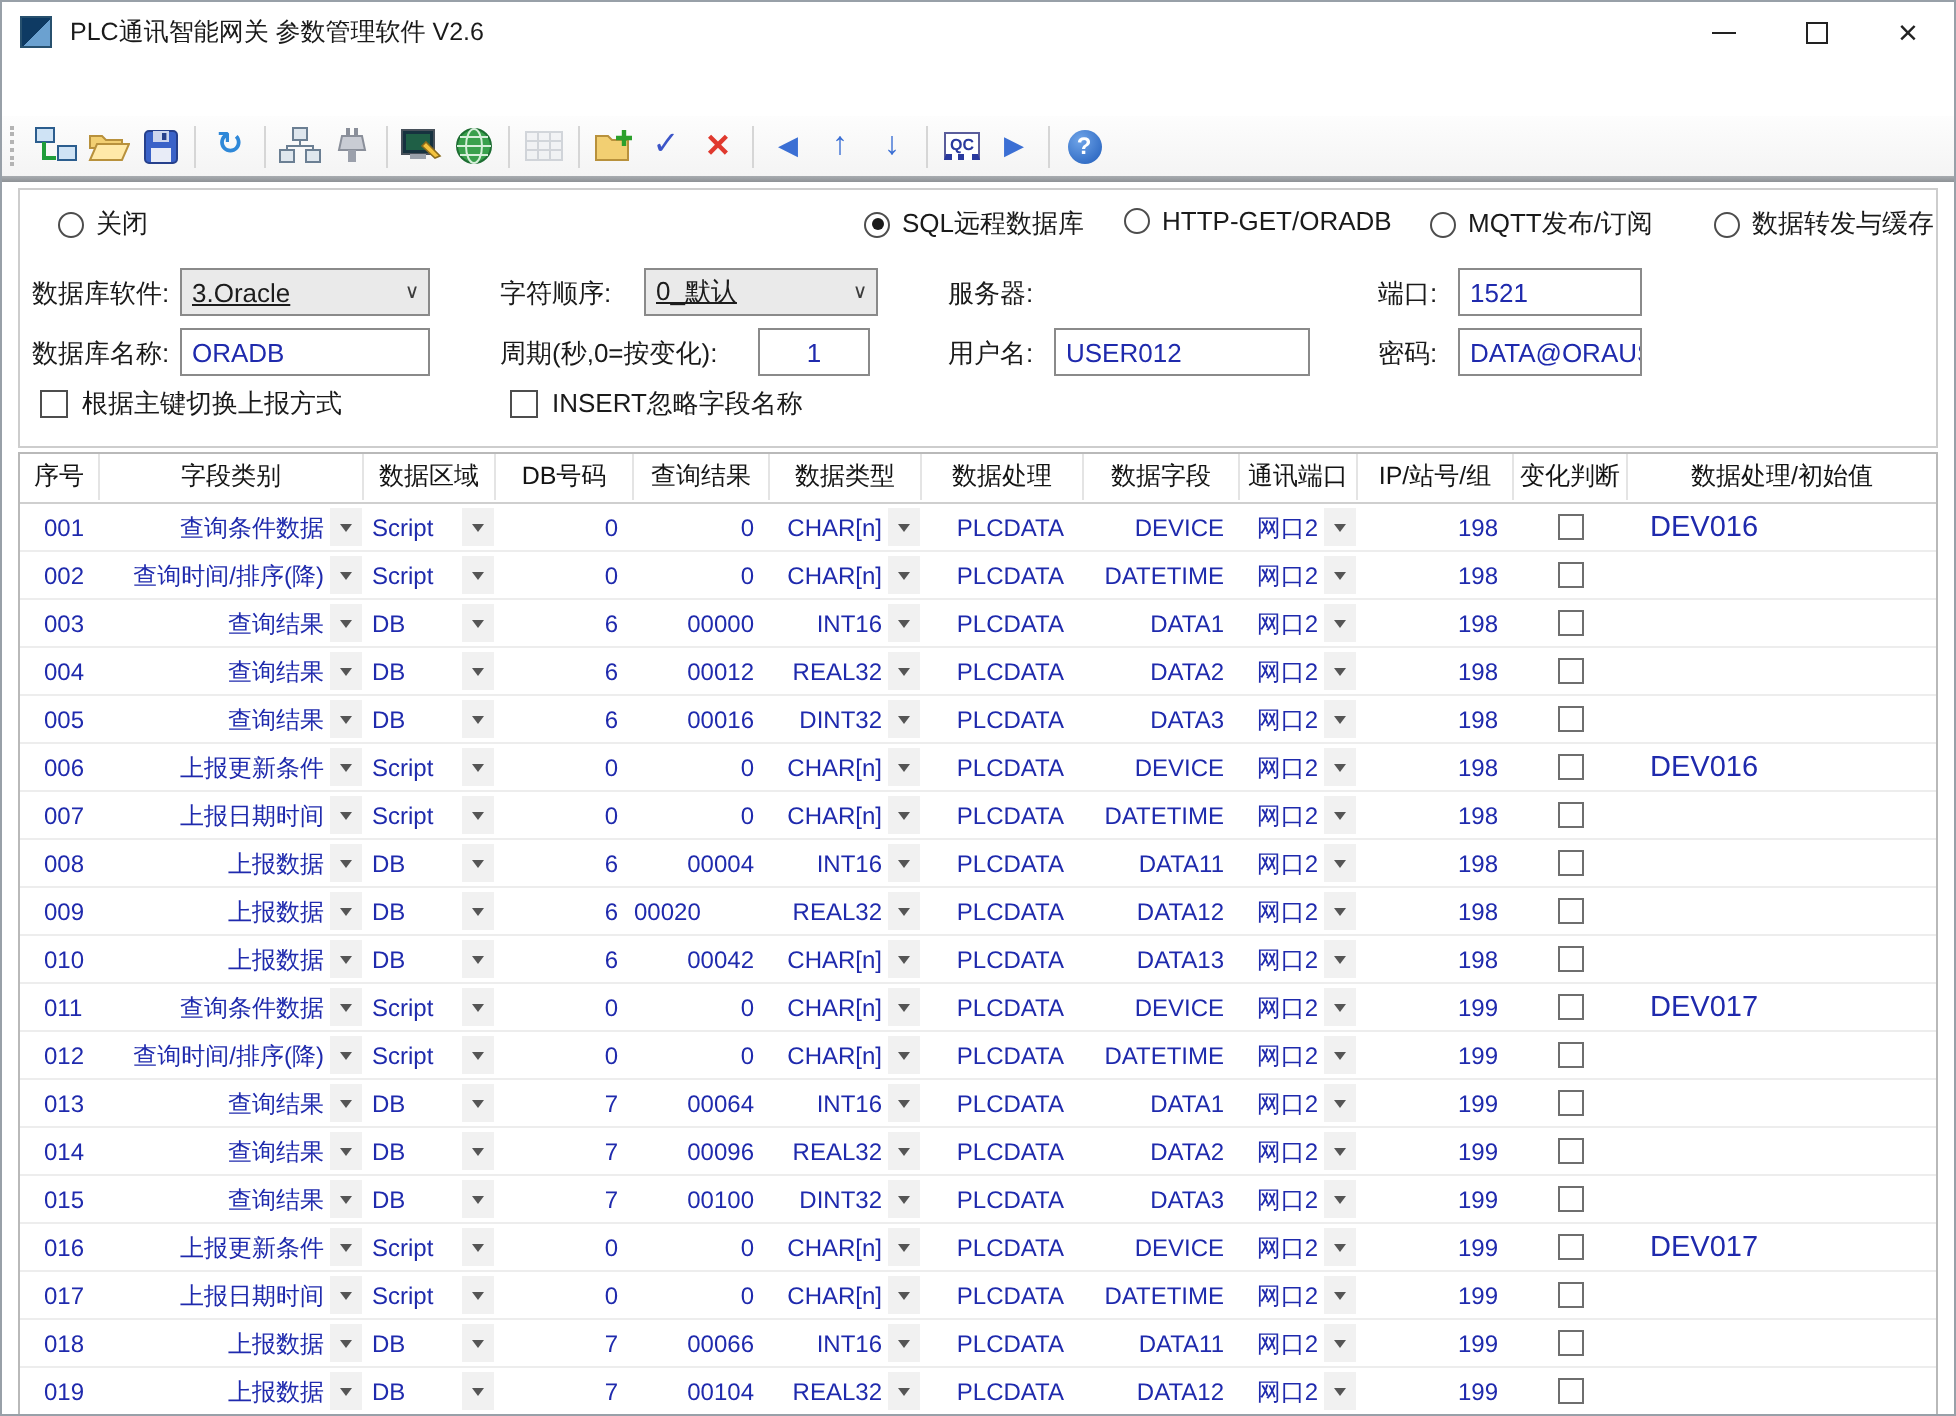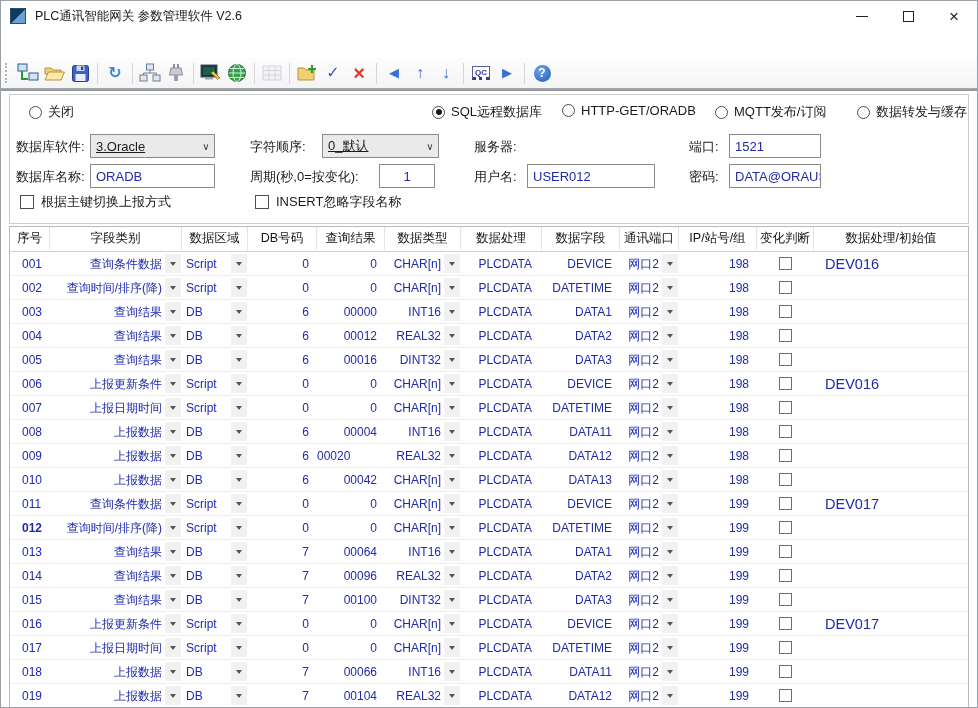--- a/index.html
+++ b/index.html
@@ -684,21 +684,21 @@
               <i class="drop-arrow"></i>
             </span>
           </span>
           <span class="td" style="width: 78px; text-align: right; padding-right: 8px;">199</span>
           <span class="td c-center" style="width: 57px;">
             <span class="cell-check"></span>
           </span>
           <span class="td big" style="width: 154px; text-align: left; padding-left: 11px;">DEV017</span>
         </div>
         <div class="tr">
-          <span class="td" style="width: 40px; text-align: left; padding-left: 12px; font-weight: bold;">012</span>
+          <span class="td" style="width: 40px; text-align: left; padding-left: 12px;">012</span>
           <span class="td has-drop" style="width: 132px;">
             <span class="cell-text" style="text-align: right;">查询时间/排序(降)</span>
             <span class="drop-btn">
               <i class="drop-arrow"></i>
             </span>
           </span>
           <span class="td has-drop" style="width: 66px;">
             <span class="cell-text" style="text-align: left; padding-left: 4px;">Script</span>
             <span class="drop-btn">
               <i class="drop-arrow"></i>

